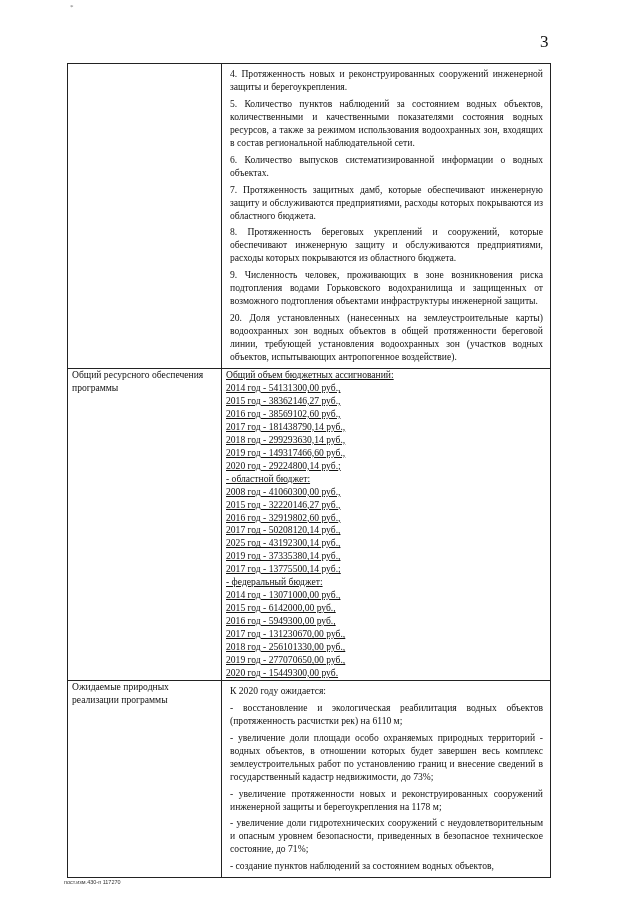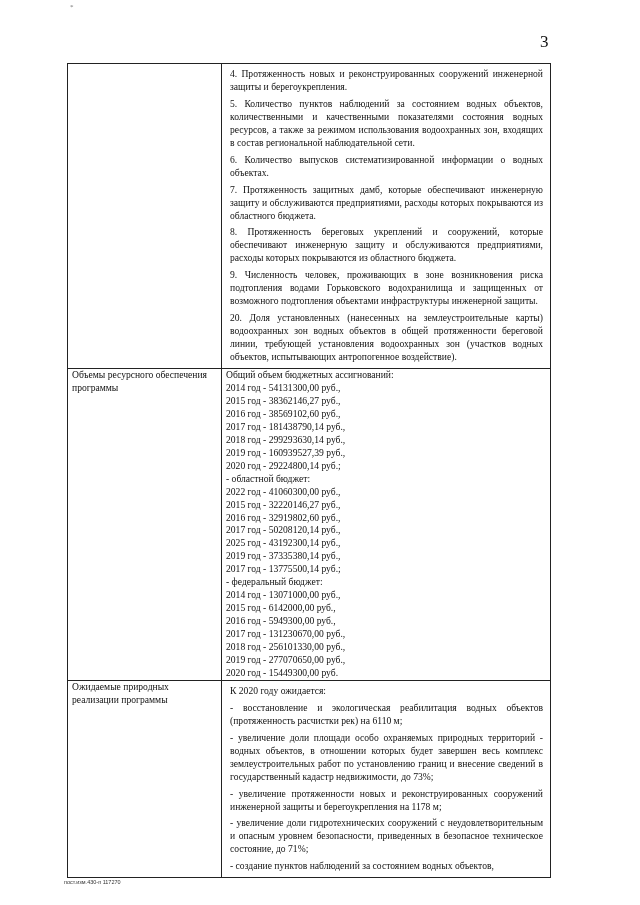--- a/index.html
+++ b/index.html
@@ -5,21 +5,21 @@
   html, body { margin:0; padding:0; background:#ffffff; }
   body { width:640px; height:905px; position:relative; overflow:hidden;
          font-family:"Liberation Serif", serif; color:#111; }
   .page-num { position:absolute; left:540px; top:32px; font-size:17px; }
   .corner-mark { position:absolute; left:70px; top:3px; font-size:7px; color:#777; }
   table.doc { position:absolute; left:67px; top:63px; width:484px;
               border-collapse:collapse; font-size:9.6px; line-height:12.95px; }
   table.doc td { border:1.2px solid #222; vertical-align:top; padding:0 3px 0 4px; }
   td.label { width:146px; }
   .p { text-align:justify; text-align-last:left; margin:4px; }
-  .line { display:block; white-space:nowrap; }
+  .line { display:block; white-space:nowrap;text-decoration:underline; }
   .footer { position:absolute; left:64px; top:879px; font-size:5.5px; color:#333;
             font-family:"Liberation Sans", sans-serif; }
 </style>
 </head>
 <body>
 
 <div class="corner-mark">*</div>
 <div class="page-num">3</div>
 
 <table class="doc">
@@ -30,32 +30,32 @@
       <p class="p">4. Протяженность новых и реконструированных сооружений инженерной защиты и берегоукрепления.</p>
       <p class="p">5. Количество пунктов наблюдений за состоянием водных объектов, количественными и качественными показателями состояния водных ресурсов, а также за режимом использования водоохранных зон, входящих в состав региональной наблюдательной сети.</p>
       <p class="p">6. Количество выпусков систематизированной информации о водных объектах.</p>
       <p class="p">7. Протяженность защитных дамб, которые обеспечивают инженерную защиту и обслуживаются предприятиями, расходы которых покрываются из областного бюджета.</p>
       <p class="p">8. Протяженность береговых укреплений и сооружений, которые обеспечивают инженерную защиту и обслуживаются предприятиями, расходы которых покрываются из областного бюджета.</p>
       <p class="p">9. Численность человек, проживающих в зоне возникновения риска подтопления водами Горьковского водохранилища и защищенных от возможного подтопления объектами инфраструктуры инженерной защиты.</p>
       <p class="p">20. Доля установленных (нанесенных на землеустроительные карты) водоохранных зон водных объектов в общей протяженности береговой линии, требующей установления водоохранных зон (участков водных объектов, испытывающих антропогенное воздействие).</p>
     </td>
   </tr>
   <tr>
-    <td class="label">Объемы ресурсного обеспечения программы</td>
+    <td class="label">Общий ресурсного обеспечения программы</td>
     <td>
       <span class="line">Общий объем бюджетных ассигнований:</span>
       <span class="line">2014 год - 54131300,00 руб.,</span>
       <span class="line">2015 год - 38362146,27 руб.,</span>
       <span class="line">2016 год - 38569102,60 руб.,</span>
       <span class="line">2017 год - 181438790,14 руб.,</span>
       <span class="line">2018 год - 299293630,14 руб.,</span>
-      <span class="line">2019 год - 160939527,39 руб.,</span>
+      <span class="line">2019 год - 149317466,60 руб.,</span>
       <span class="line">2020 год - 29224800,14 руб.;</span>
       <span class="line">- областной бюджет:</span>
-      <span class="line">2022 год - 41060300,00 руб.,</span>
+      <span class="line">2008 год - 41060300,00 руб.,</span>
       <span class="line">2015 год - 32220146,27 руб.,</span>
       <span class="line">2016 год - 32919802,60 руб.,</span>
       <span class="line">2017 год - 50208120,14 руб.,</span>
       <span class="line">2025 год - 43192300,14 руб.,</span>
       <span class="line">2019 год - 37335380,14 руб.,</span>
       <span class="line">2017 год - 13775500,14 руб.;</span>
       <span class="line">- федеральный бюджет:</span>
       <span class="line">2014 год - 13071000,00 руб.,</span>
       <span class="line">2015 год - 6142000,00 руб.,</span>
       <span class="line">2016 год - 5949300,00 руб.,</span>

